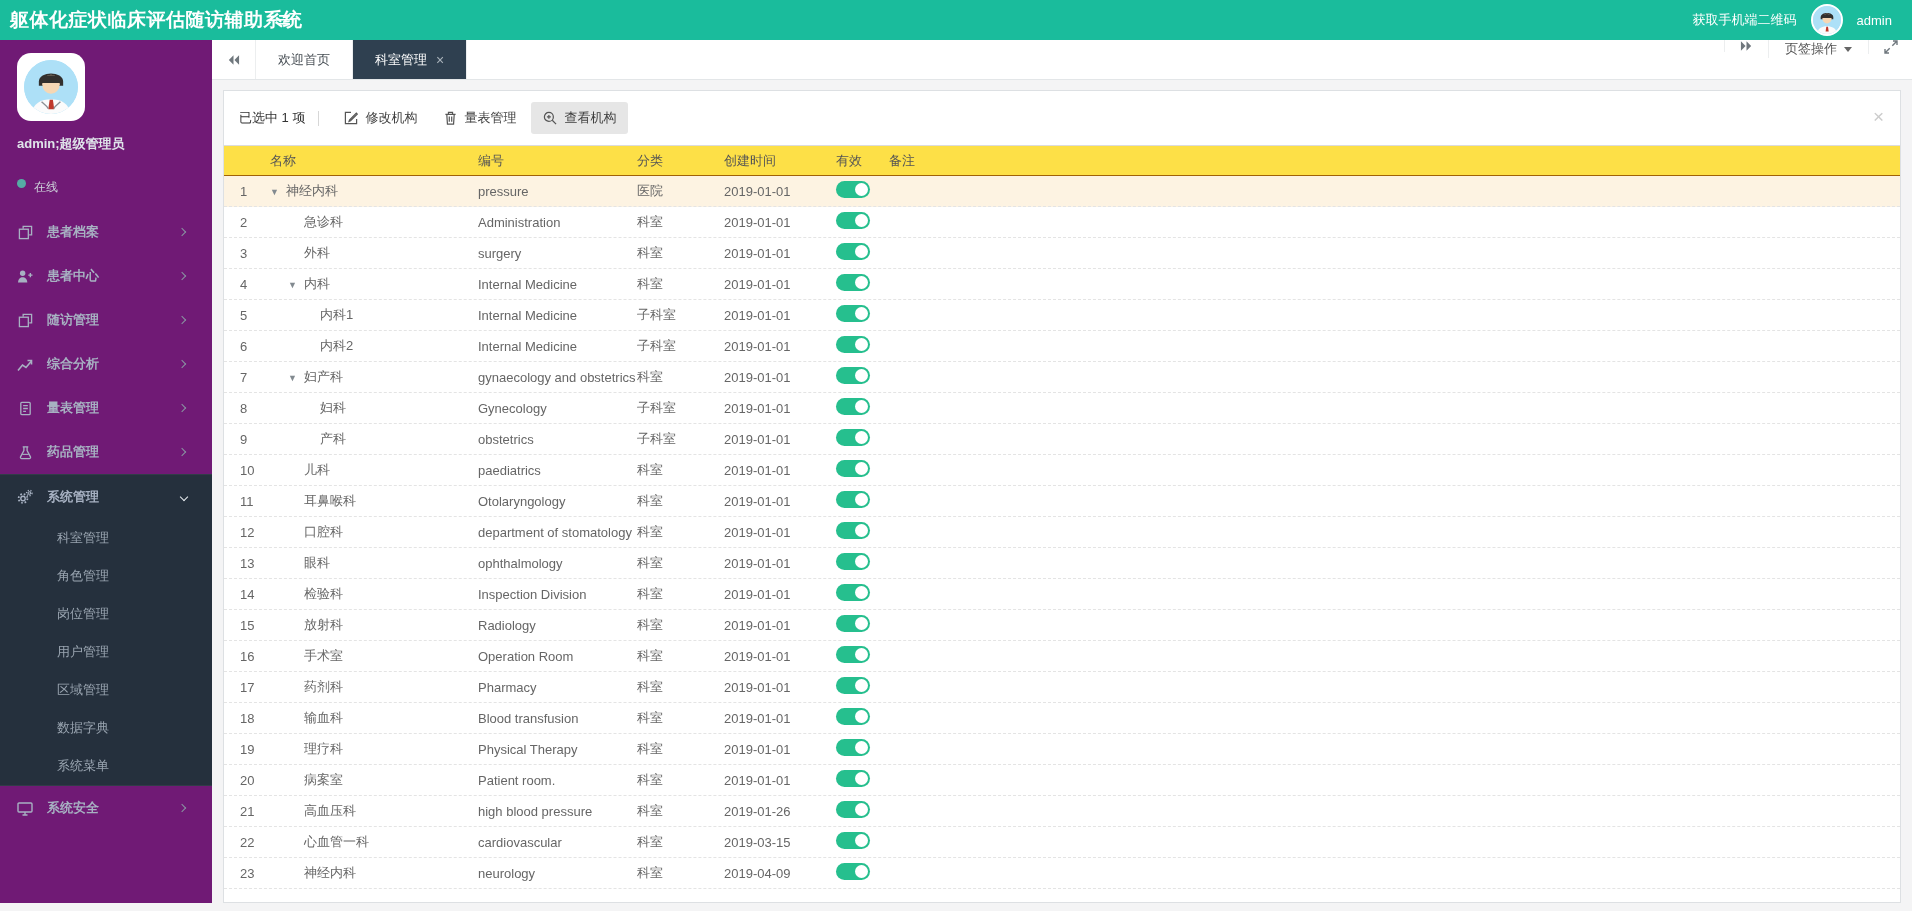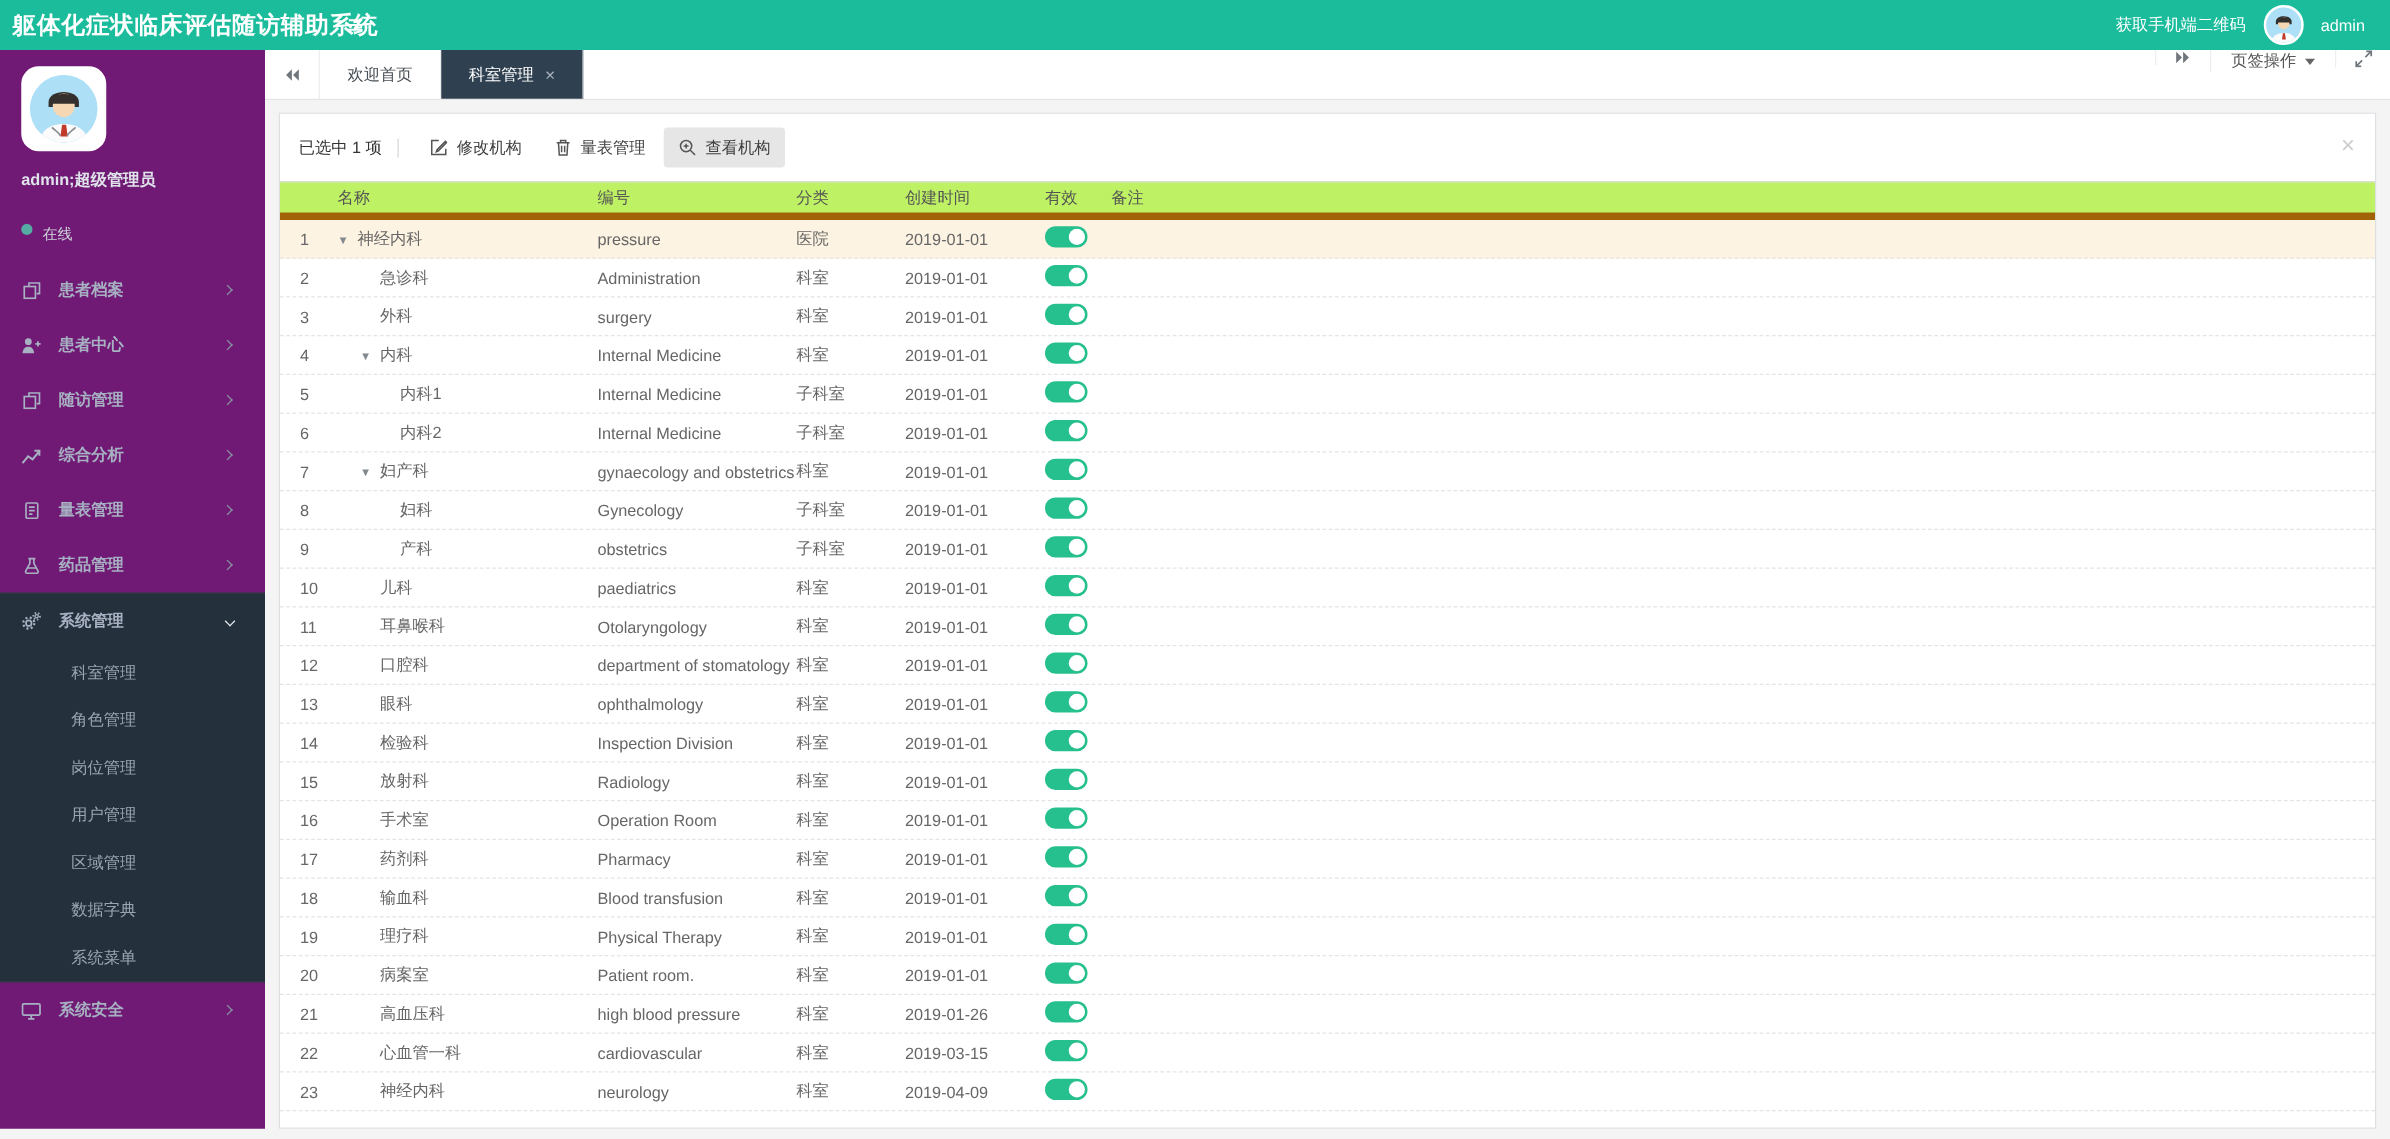--- a/index.html
+++ b/index.html
@@ -54,21 +54,21 @@
   .panel { background:#fff; border:1px solid #dde0e3; height:813px; position:relative; overflow:hidden; }
 
   .toolbar { height:54px; display:flex; align-items:center; padding:0 15px; font-size:13px; color:#333; }
   .tdivider { width:1px; height:15px; background:#d7d7d7; margin:0 13px; }
   .tbtn { display:flex; align-items:center; gap:7px; padding:7px 12px; color:#404040; cursor:pointer; border-radius:3px; margin-right:3px; }
   .tbtn.hl { background:#e6e6e6; }
   .panel-close { position:absolute; right:16px; top:16px; font-size:19px; color:#ccc; line-height:1; cursor:pointer; }
 
   
   .thead, .tr { display:grid; grid-template-columns:40px 214px 159px 87px 112px 53px 1fr; align-items:center; }
-  .thead { height:31px; background:#bef264; border-top:1px solid #dcdcdc; border-bottom:6px solid #a16207; color:#555; font-size:13px; }
+  .thead { height:31px; background:#fde047; border-top:1px solid #dcdcdc; border-bottom:1px solid #a16207; color:#555; font-size:13px; }
   .thead .th.name { padding-left:6px; }
   .tr { height:31px; border-bottom:1px dashed #e4e4e4; font-size:13px; color:#666; cursor:pointer; }
   .tr.selected { background:#fdf3e2; }
   .td.num { padding-left:16px; }
   .td.name { white-space:nowrap; }
   .td.name.lvl0 { padding-left:22px; }
   .td.name.lvl1 { padding-left:40px; }
   .td.name.lvl2 { padding-left:56px; }
   .caret-tree { display:inline-block; width:16px; margin-left:-16px; font-size:9px; color:#828a90; }
   .switch { display:inline-block; width:34px; height:17px; border-radius:9px; background:#26bf8e; position:relative; }

